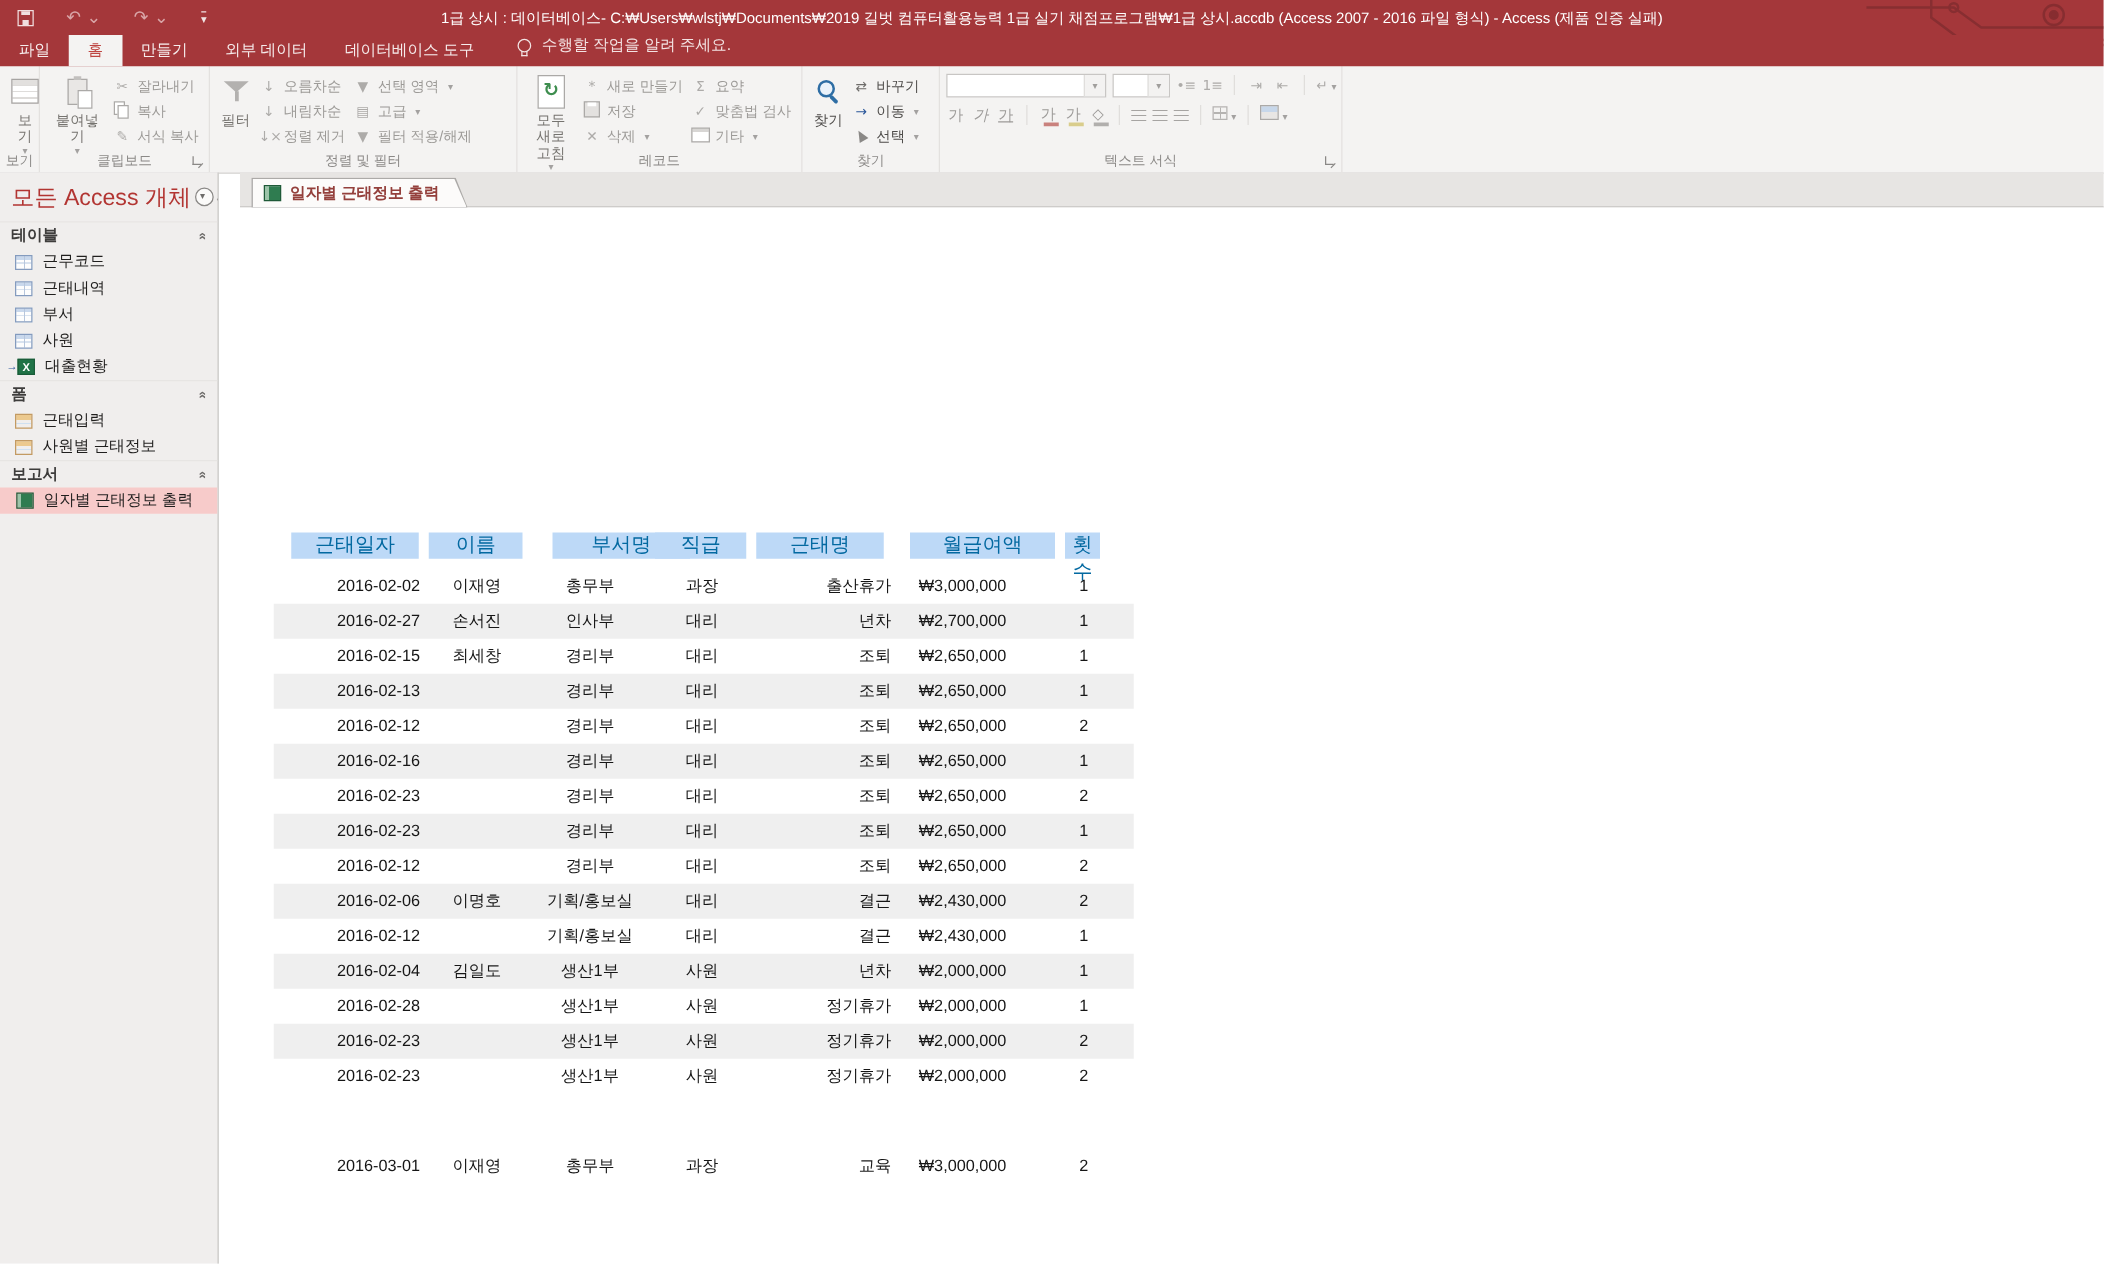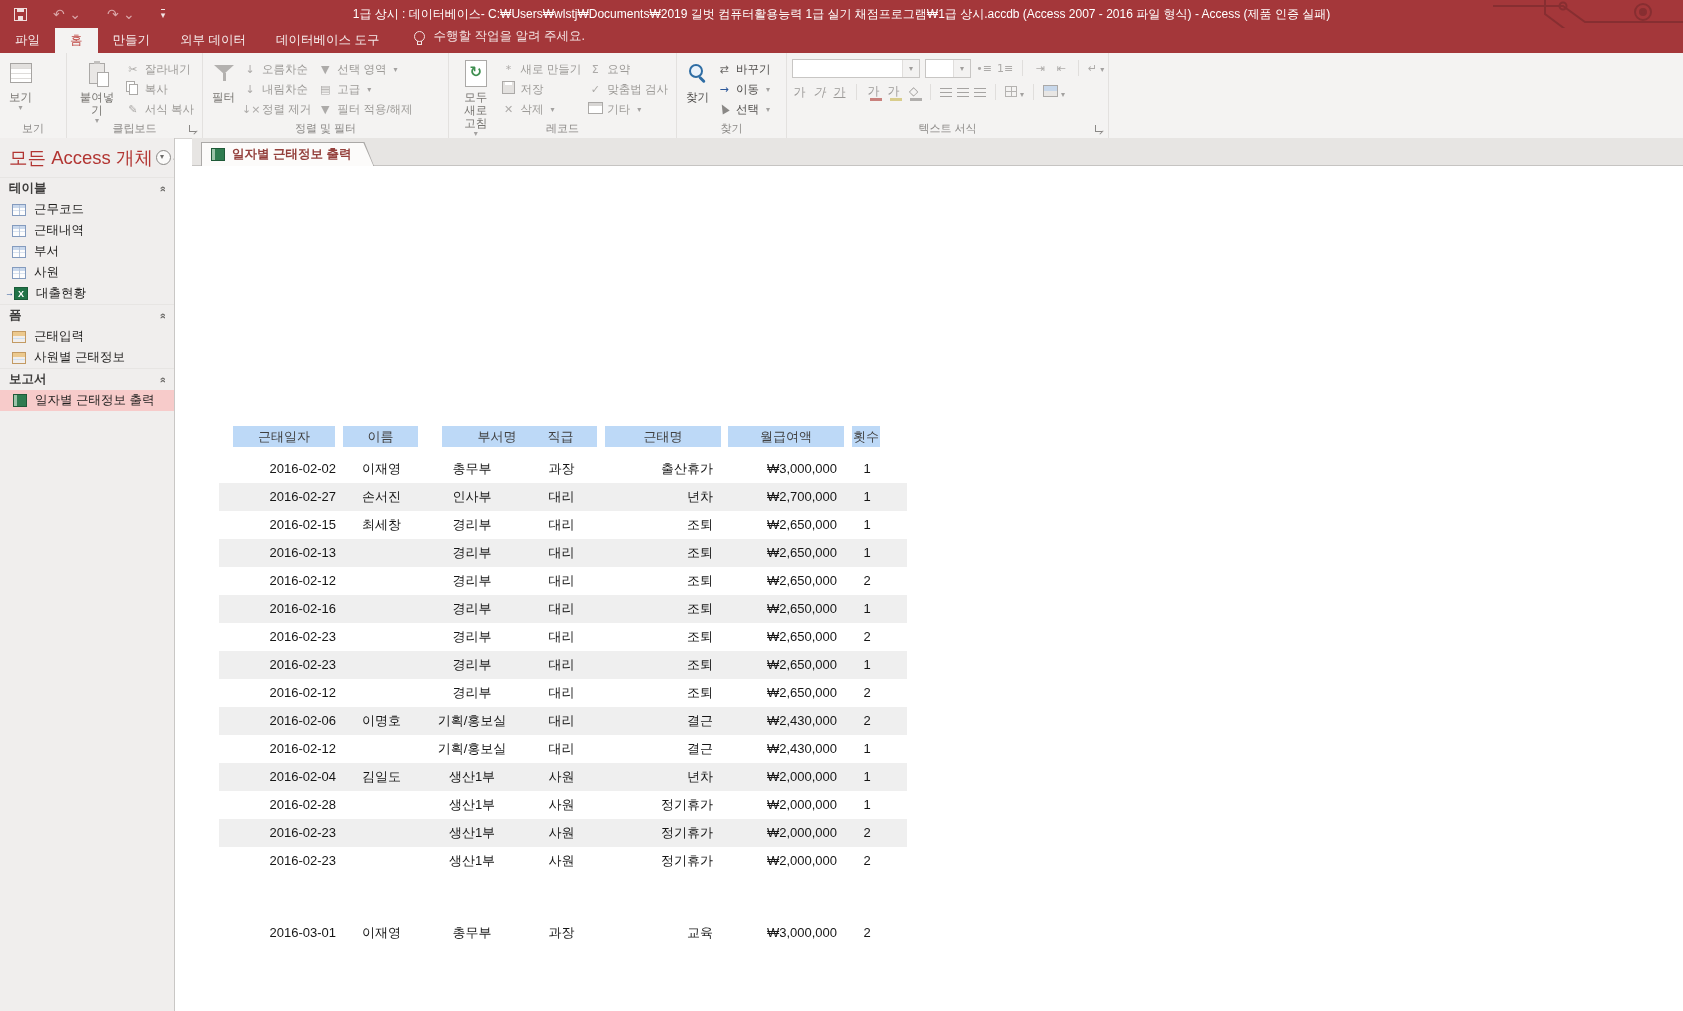--- a/index.html
+++ b/index.html
@@ -113,31 +113,31 @@
   .tabbar{position:absolute;top:138px;left:192px;right:0;height:28px;background:#E7E5E3;border-bottom:1px solid #C6C4C2;box-sizing:border-box}
   .doctab-outer{position:absolute;left:9px;top:4px;height:24px;background:#ABA9A7;padding:1px 1px 0 1px;
     clip-path:polygon(0 0,calc(100% - 10px) 0,100% 100%,0 100%)}
   .doctab{height:23px;background:#FCFBFA;display:flex;align-items:center;gap:7px;padding:0 22px 0 8px;font-size:12.5px;color:#94403C;font-weight:bold;
     clip-path:polygon(0 0,calc(100% - 10px) 0,100% 100%,0 100%)}
   .doctab .oicon{margin-right:0}
 
   
   .reportview{position:absolute;top:166px;left:192px;right:0;bottom:0;background:#FFF;font-size:13px;color:#161616}
   .rpt-title{position:absolute;top:219px;left:0;width:706px;text-align:center;font-family:"Liberation Serif","DejaVu Serif",serif;font-size:27px;color:#1E3A66;letter-spacing:1px}
-  .hcell{position:absolute;top:260px;height:21px;line-height:21px;background:#BDD9F7;color:#404040;text-align:center;font-size:13px}
+  .hcell{position:absolute;top:260px;height:21px;line-height:21px;background:#BDD9F7;color:#0369a1;text-align:center;font-size:16px}
   .rowband{position:absolute;left:27px;top:289px;width:688px}
   .trow{position:relative;height:28px}
   .rowband .trow:nth-of-type(even){background:#EFEFEF}
   .c{position:absolute;top:0;height:28px;line-height:28px;white-space:nowrap}
   .c-date{left:15px;width:102px;text-align:right}
   .c-name{left:125px;width:75px;text-align:center}
   .c-dept{left:208px;width:90px;text-align:center}
   .c-rank{left:306px;width:73px;text-align:center}
   .c-type{left:387px;width:107px;text-align:right}
-  .c-sal{left:502px;width:116px;text-align:right}
+  .c-sal{left:516px;width:116px;text-align:left}
   .c-cnt{left:634px;width:28px;text-align:center}
   .summaryrow{position:absolute;left:27px;top:712px;width:688px;height:26px}
   .summaryrow .c{line-height:26px;height:26px}
   .sum-label{color:#2B5CA6}
   .nextband{position:absolute;left:27px;top:753px;width:688px}
 </style>
 </head>
 <body>
 
 <div class="app">
@@ -170,21 +170,21 @@
     <div class="rtab">외부 데이터</div>
     <div class="rtab">데이터베이스 도구</div>
     <div class="tellme">
       <span class="bulb"></span>
       <span>수행할 작업을 알려 주세요.</span>
     </div>
   </div>
 
   <div class="ribbon">
 
-    <div class="grp" style="width:67px">
+    <div class="grp" style="width:32px">
       <div class="big">
         <span class="bico"><span class="ic-view"></span></span>
         <span>보기</span>
         <span class="caret"></span>
       </div>
       <div class="grp-label">보기</div>
     </div>
 
     <div class="grp" style="width:136px">
       <div class="big">
@@ -429,21 +429,21 @@
       </div>
     </div>
   </div>
 
   <div class="reportview">
 
     <div class="hcell" style="left:41px;width:102px">근태일자</div>
     <div class="hcell" style="left:151px;width:75px">이름</div>
     <div class="hcell" style="left:250px;width:110px">부서명</div>
     <div class="hcell" style="left:332px;width:73px">직급</div>
-    <div class="hcell" style="left:413px;width:116px">근태명</div>
+    <div class="hcell" style="left:413px;width:102px">근태명</div>
     <div class="hcell" style="left:536px;width:116px">월급여액</div>
     <div class="hcell" style="left:660px;width:28px">횟수</div>
 
     <div class="rowband">
 
         <div class="trow">
           <span class="c c-date">2016-02-02</span>
           <span class="c c-name">이재영</span>
           <span class="c c-dept">총무부</span>
           <span class="c c-rank">과장</span>

